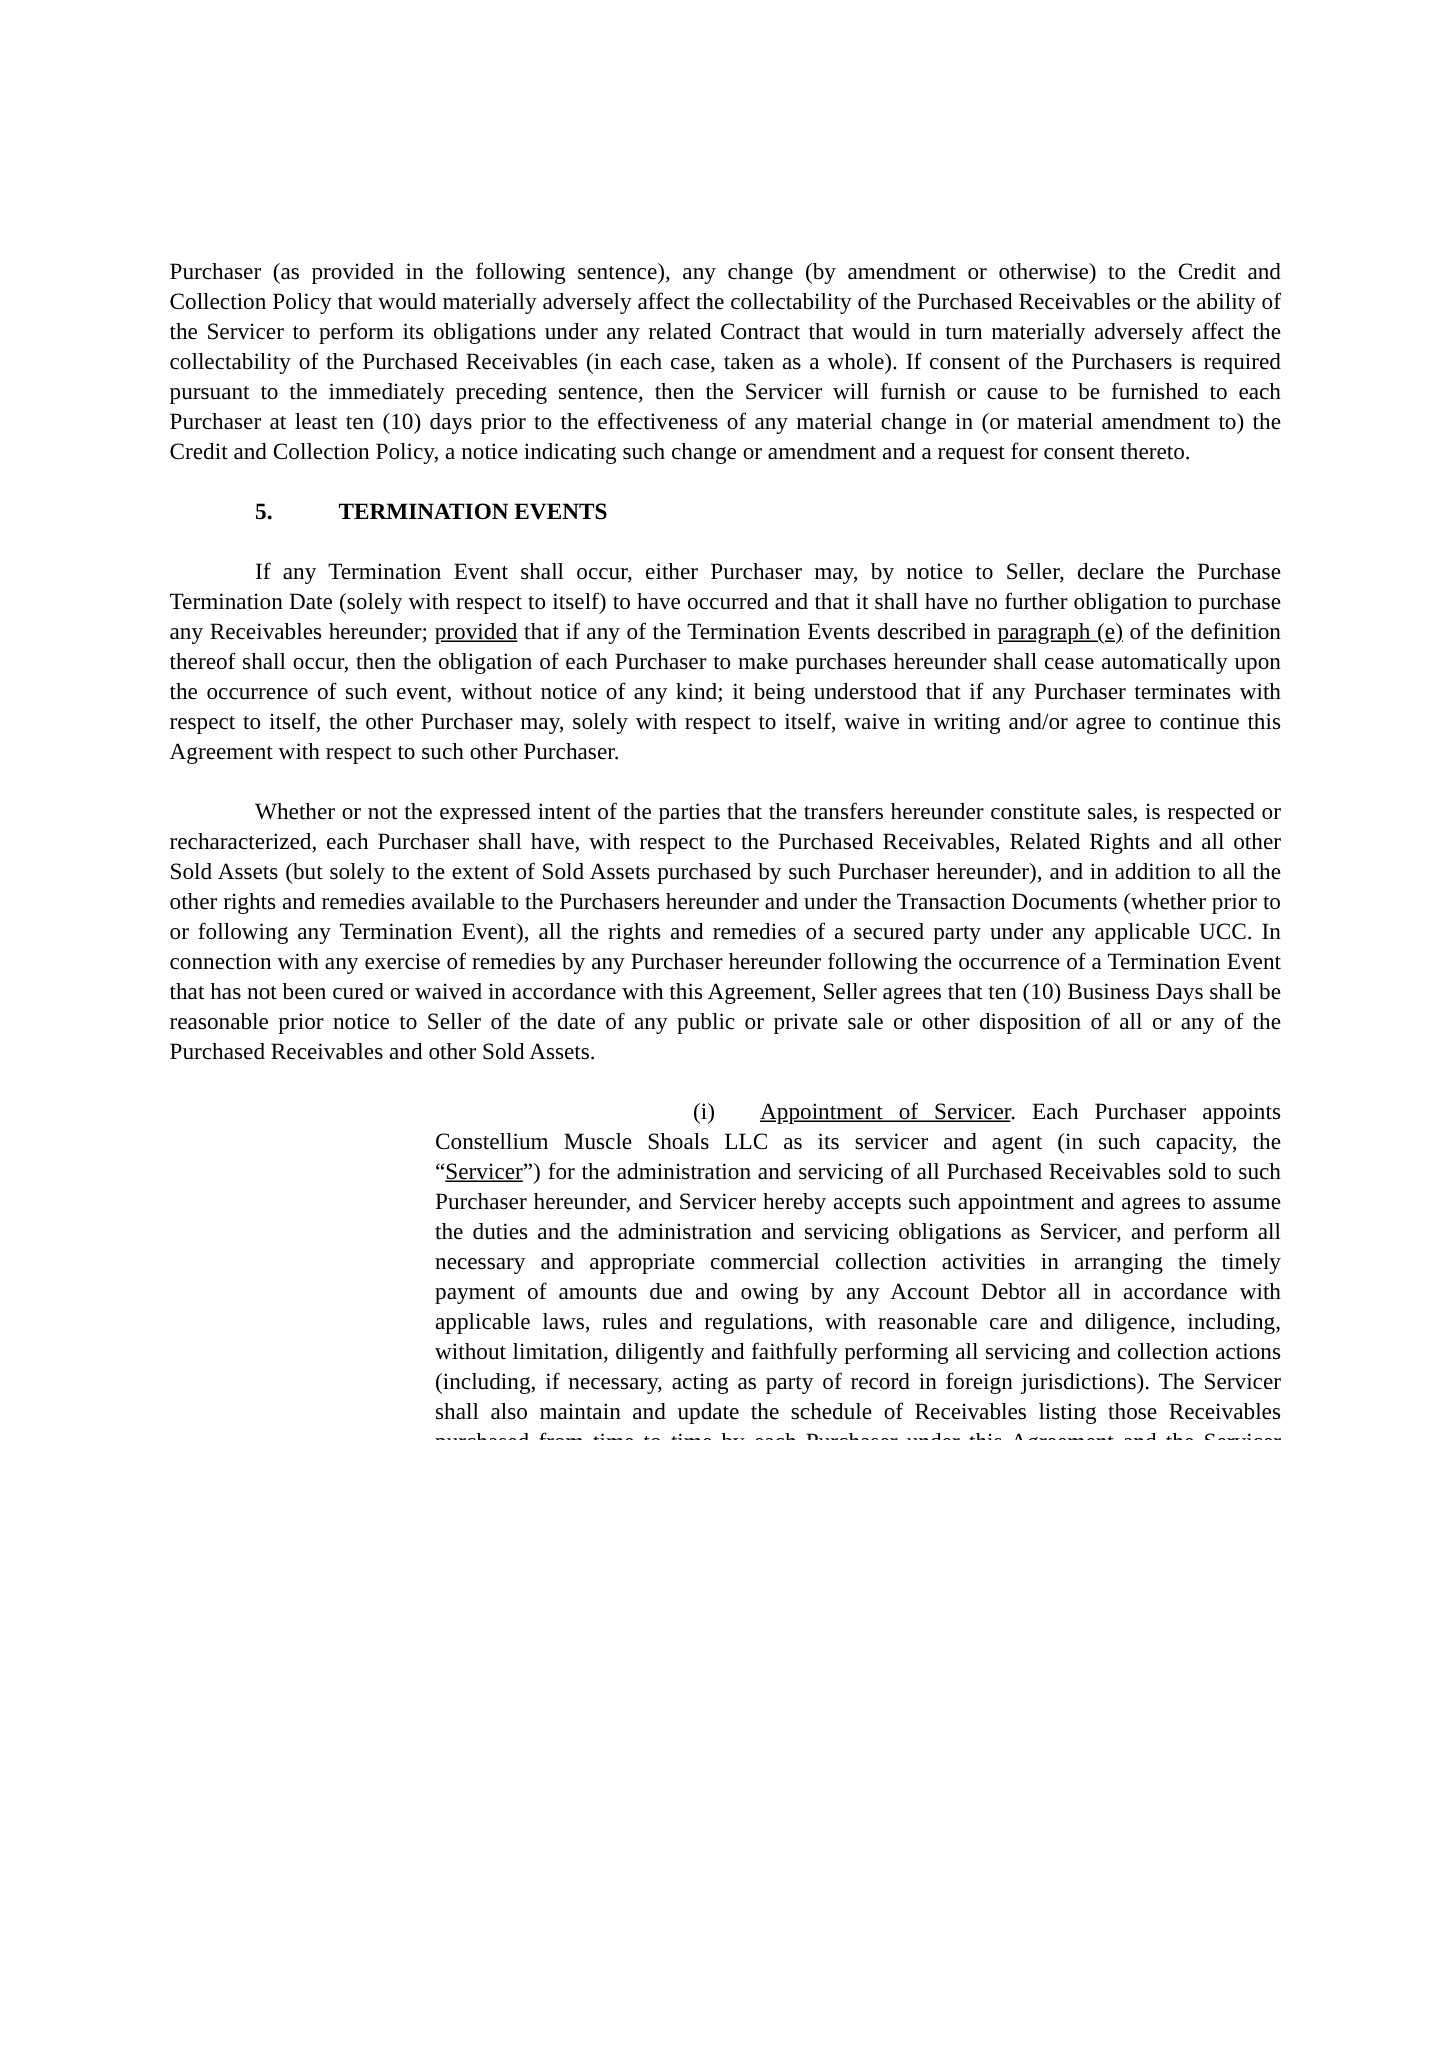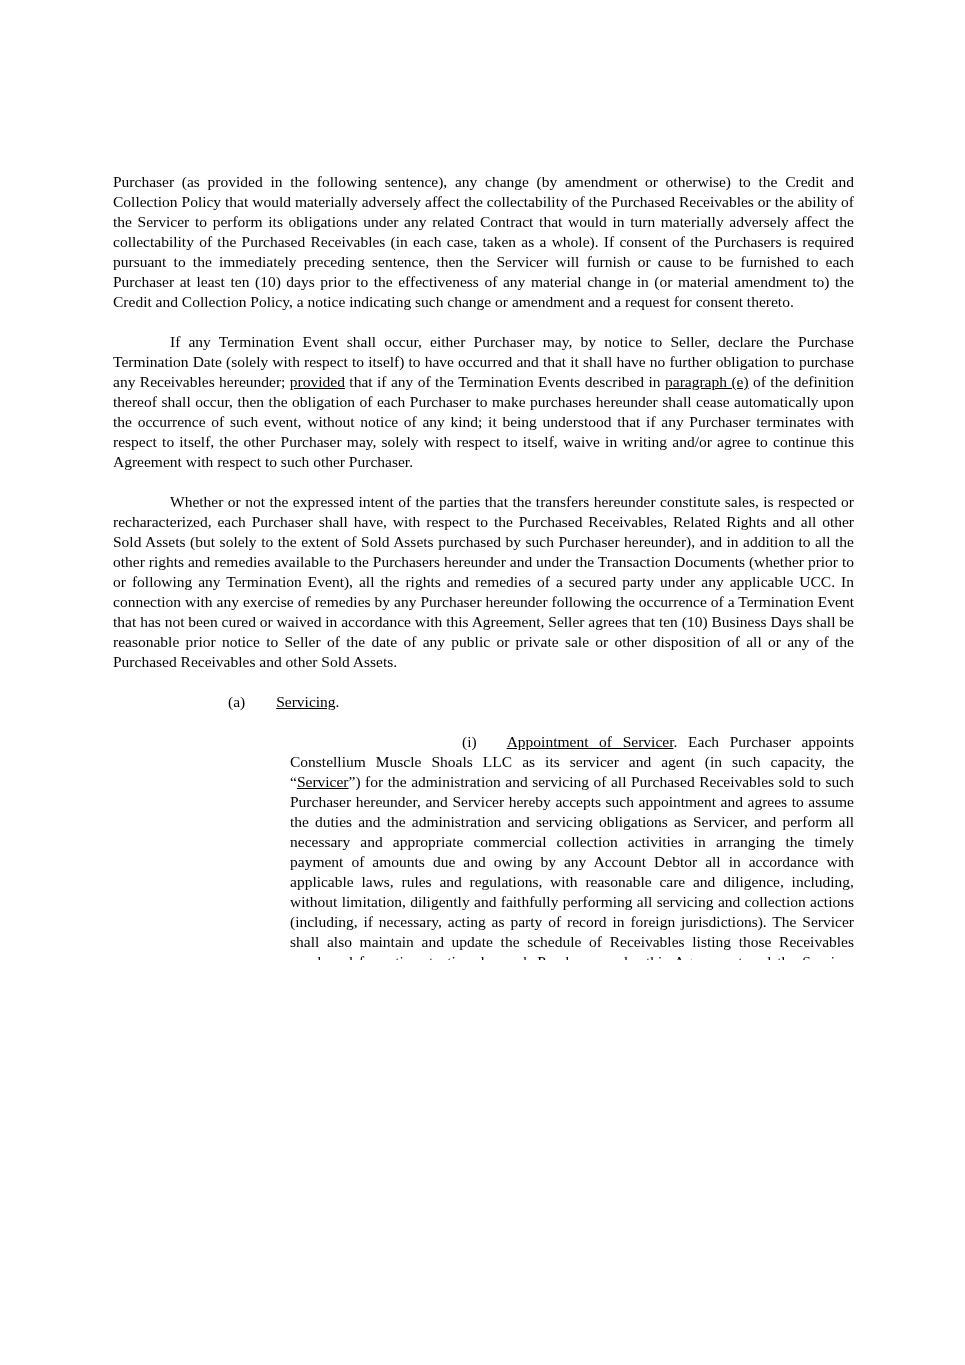--- a/index.html
+++ b/index.html
@@ -76,27 +76,27 @@
 </style>
 </head>
 <body>
 
 <div class="page">
 
   <div class="content">
 
     <p><span>Purchaser (as provided in the following sentence), any change (by amendment or otherwise) to the Credit and Collection Policy that would materially adversely affect the collectability of the Purchased Receivables or the ability of the Servicer to perform its obligations under any related Contract that would in turn materially adversely affect the collectability of the Purchased Receivables (in each case, taken as a whole). If consent of the Purchasers is required pursuant to the immediately preceding sentence, then the Servicer will furnish or cause to be furnished to each Purchaser at least ten (10) days prior to the effectiveness of any material change in (or material amendment to) the Credit and Collection Policy, a notice indicating such change or amendment and a request for consent thereto.</span></p>
 
+    <p class="heading"><span>5.</span><span class="h-tab"></span><span>TERMINATION EVENTS</span></p>
 
     <p class="indent-first"><span>If any Termination Event shall occur, either Purchaser may, by notice to Seller, declare the Purchase Termination Date (solely with respect to itself) to have occurred and that it shall have no further obligation to purchase any Receivables hereunder; </span><span class="u">provided</span><span> that if any of the Termination Events described in </span><span class="u">paragraph (e)</span><span> of the definition thereof shall occur, then the obligation of each Purchaser to make purchases hereunder shall cease automatically upon the occurrence of such event, without notice of any kind; it being understood that if any Purchaser terminates with respect to itself, the other Purchaser may, solely with respect to itself, waive in writing and/or agree to continue this Agreement with respect to such other Purchaser.</span></p>
 
     <p class="indent-first"><span>Whether or not the expressed intent of the parties that the transfers hereunder constitute sales, is respected or recharacterized, each Purchaser shall have, with respect to the Purchased Receivables, Related Rights and all other Sold Assets (but solely to the extent of Sold Assets purchased by such Purchaser hereunder), and in addition to all the other rights and remedies available to the Purchasers hereunder and under the Transaction Documents (whether prior to or following any Termination Event), all the rights and remedies of a secured party under any applicable UCC.  In connection with any exercise of remedies by any Purchaser hereunder following the occurrence of a Termination Event that has not been cured or waived in accordance with this Agreement, Seller agrees that ten (10) Business Days shall be reasonable prior notice to Seller of the date of any public or private sale or other disposition of all or any of the Purchased Receivables and other Sold Assets.</span></p>
 
 
-    <p class="sub-a"><span>(a)</span><span class="a-tab"></span><span class="u">Servicing</span><span>.</span></p>
 
     <p class="romanette"><span>(i)</span><span class="i-tab"></span><span class="u">Appointment of Servicer</span><span>.  Each Purchaser appoints Constellium Muscle Shoals LLC as its servicer and agent (in such capacity, the “</span><span class="u">Servicer</span><span>”) for the administration and servicing of all Purchased Receivables sold to such Purchaser hereunder, and Servicer hereby accepts such appointment and agrees to assume the duties and the administration and servicing obligations as Servicer, and perform all necessary and appropriate commercial collection activities in arranging the timely payment of amounts due and owing by any Account Debtor all in accordance with applicable laws, rules and regulations, with reasonable care and diligence, including, without limitation, diligently and faithfully performing all servicing and collection actions (including, if necessary, acting as party of record in foreign jurisdictions).  The Servicer shall also maintain and update the schedule of Receivables listing those Receivables purchased from time to time by each Purchaser under this Agreement and the Servicer shall indicate in the Servicer’s books and records and in the appropriate computer files those Receivables purchased from time to time by each Purchaser.  In addition, Servicer shall track all Purchased Receivables on its ERP</span></p>
 
   </div>
 
   <div class="page-number">16</div>
 
   <div class="footer-id">529857391 16500839</div>
 
 </div>

